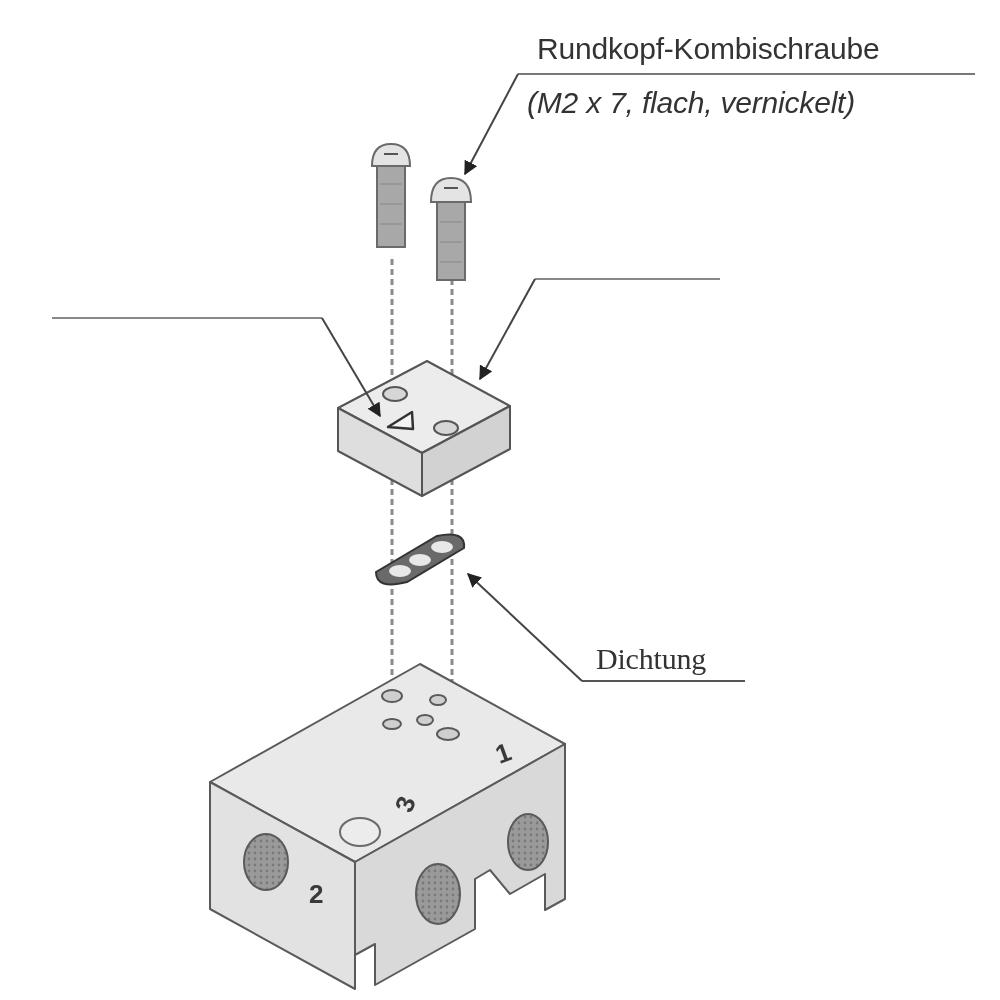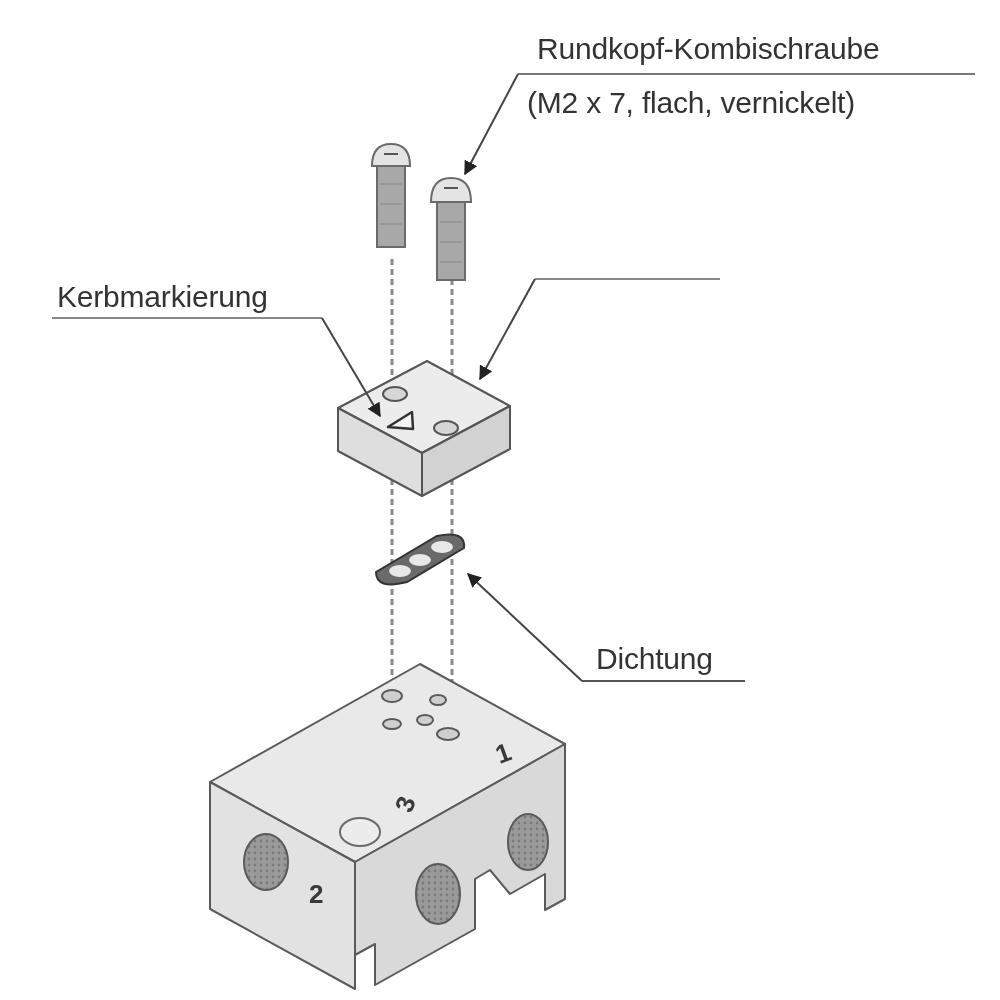--- a/index.html
+++ b/index.html
@@ -95,21 +95,20 @@
       <line x1="52" y1="314" x2="322" y2="314" stroke="#888"></line>
       <line x1="322" y1="314" x2="380" y2="412" marker-end="url(#arrow)"></line>
 
       <line x1="582" y1="677" x2="745" y2="677" stroke="#555"></line>
       <line x1="582" y1="677" x2="468" y2="570" marker-end="url(#arrow)"></line>
     </g>
   </svg>
 
   
   <div class="label" style="left:537px; top:30px;">Rundkopf-Kombischraube</div>
-  <div class="label" style="left:527px; top:84px;">(M2 x 7, flach, vernickelt)</div>
-  <div class="label" style="left:57px; top:278px;">Kerbmarkierung</div>
-  <div class="label" style="left:596px; top:640px;">Dichtung</div>
+  <div class="label" style="left:527px; top:84px;font-style:italic;">(M2 x 7, flach, vernickelt)</div>
+  <div class="label" style="left:596px; top:640px;font-family:Liberation Serif, serif;">Dichtung</div>
 
   
   <div class="port" style="left:496px; top:736px; transform:rotate(-20deg);">1</div>
   <div class="port" style="left:309px; top:877px;">2</div>
   <div class="port" style="left:398px; top:787px; transform:rotate(-70deg);">3</div>
 </div>
 
 </body></html>

